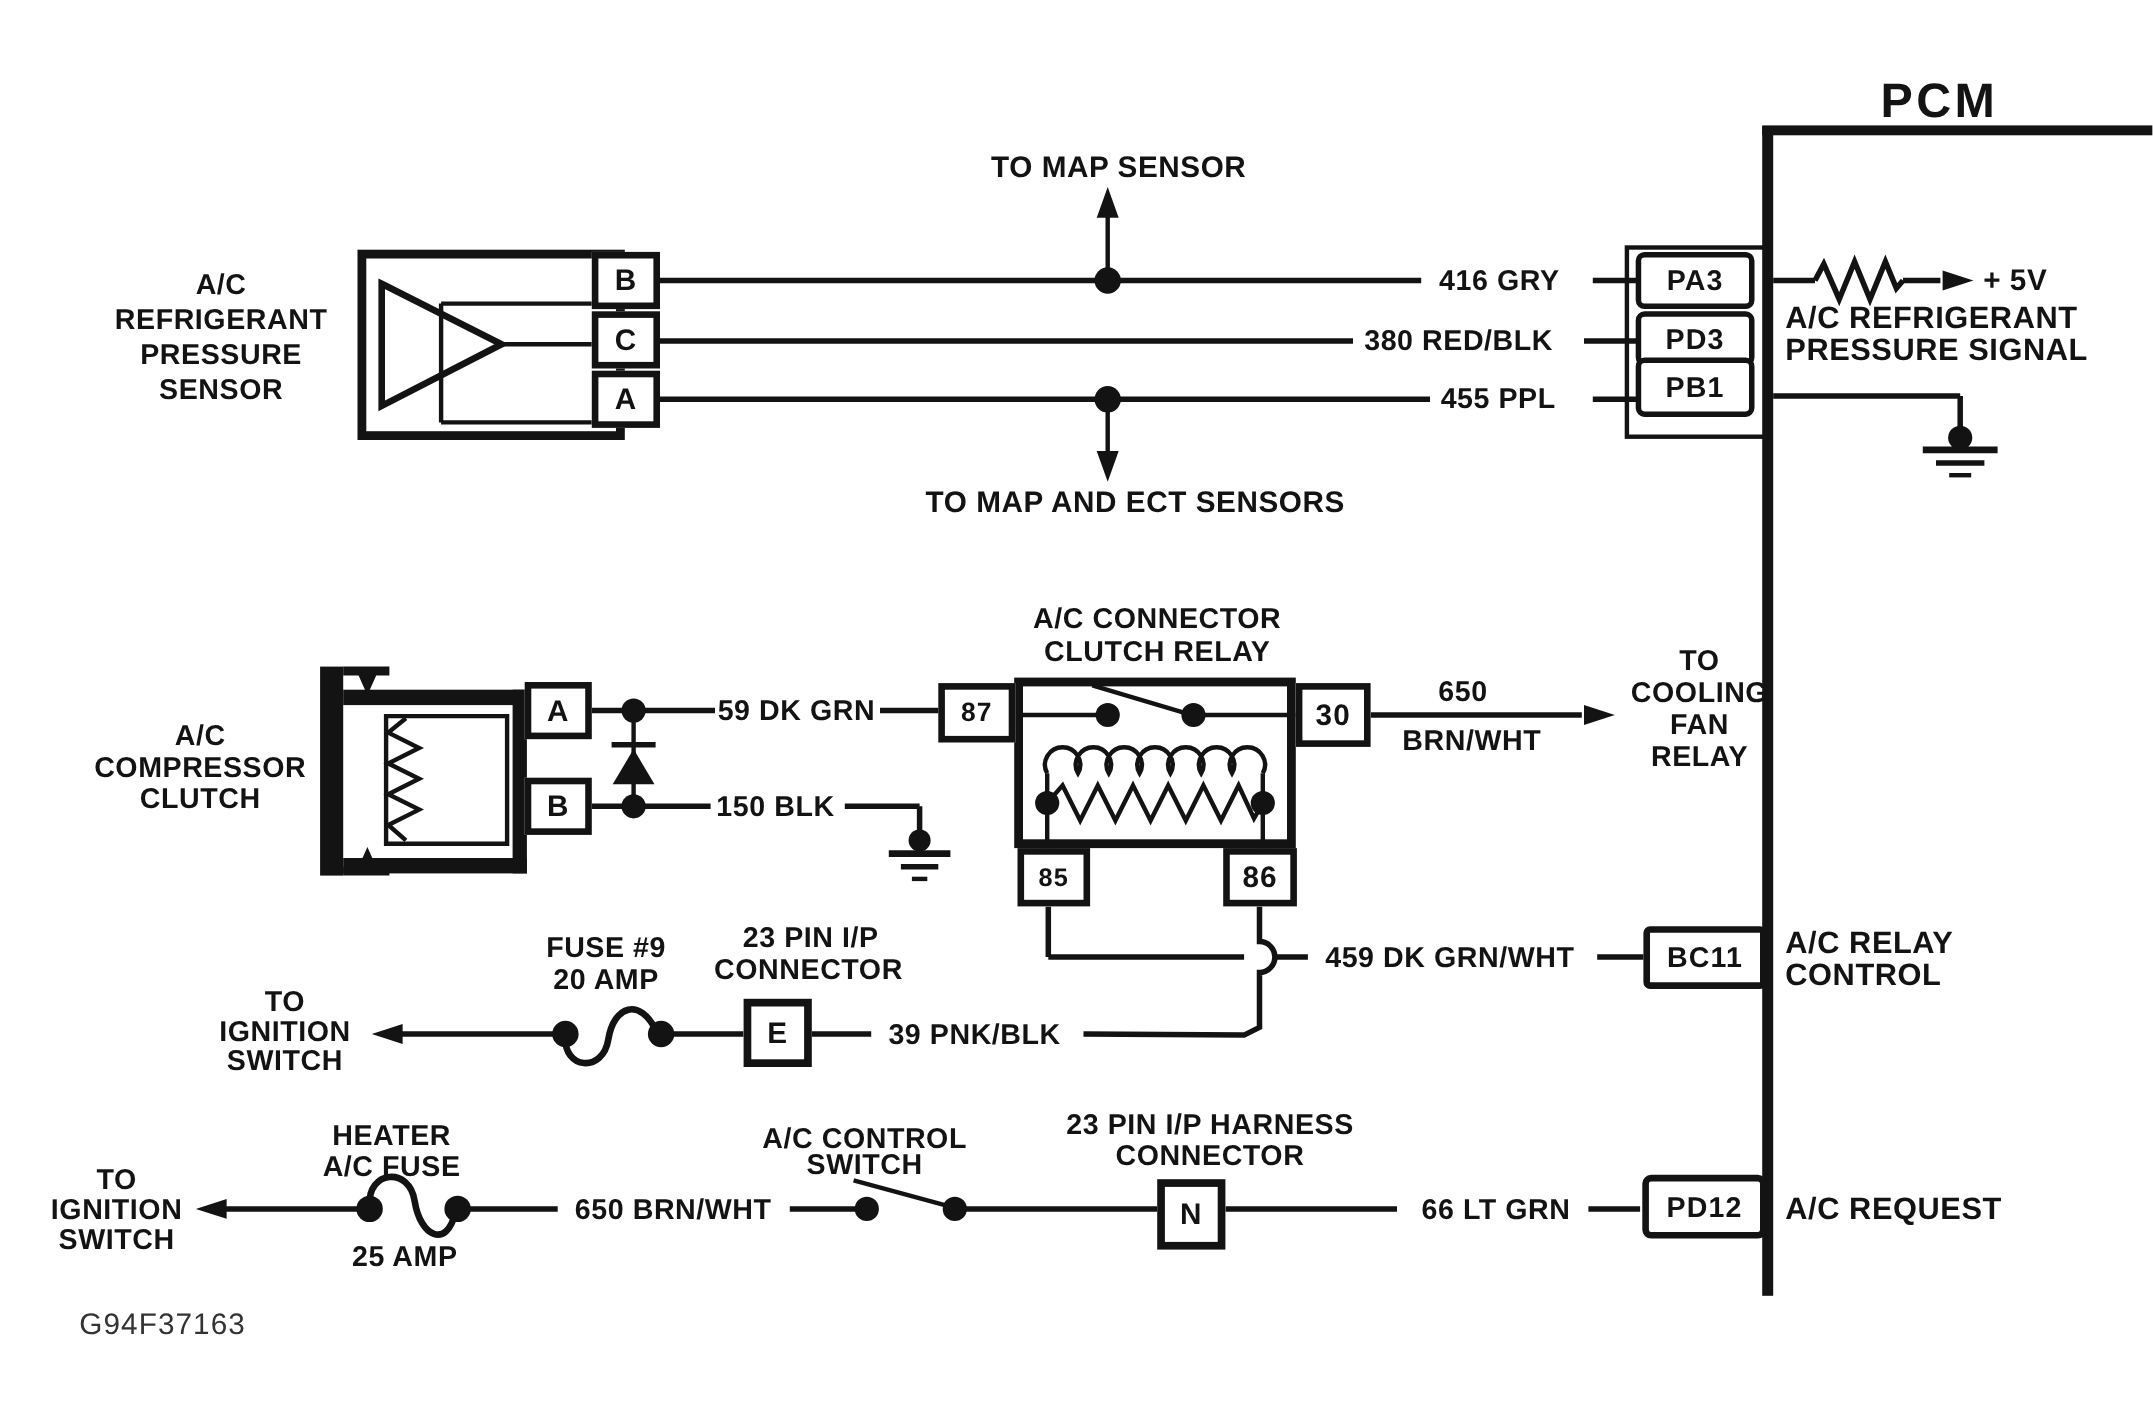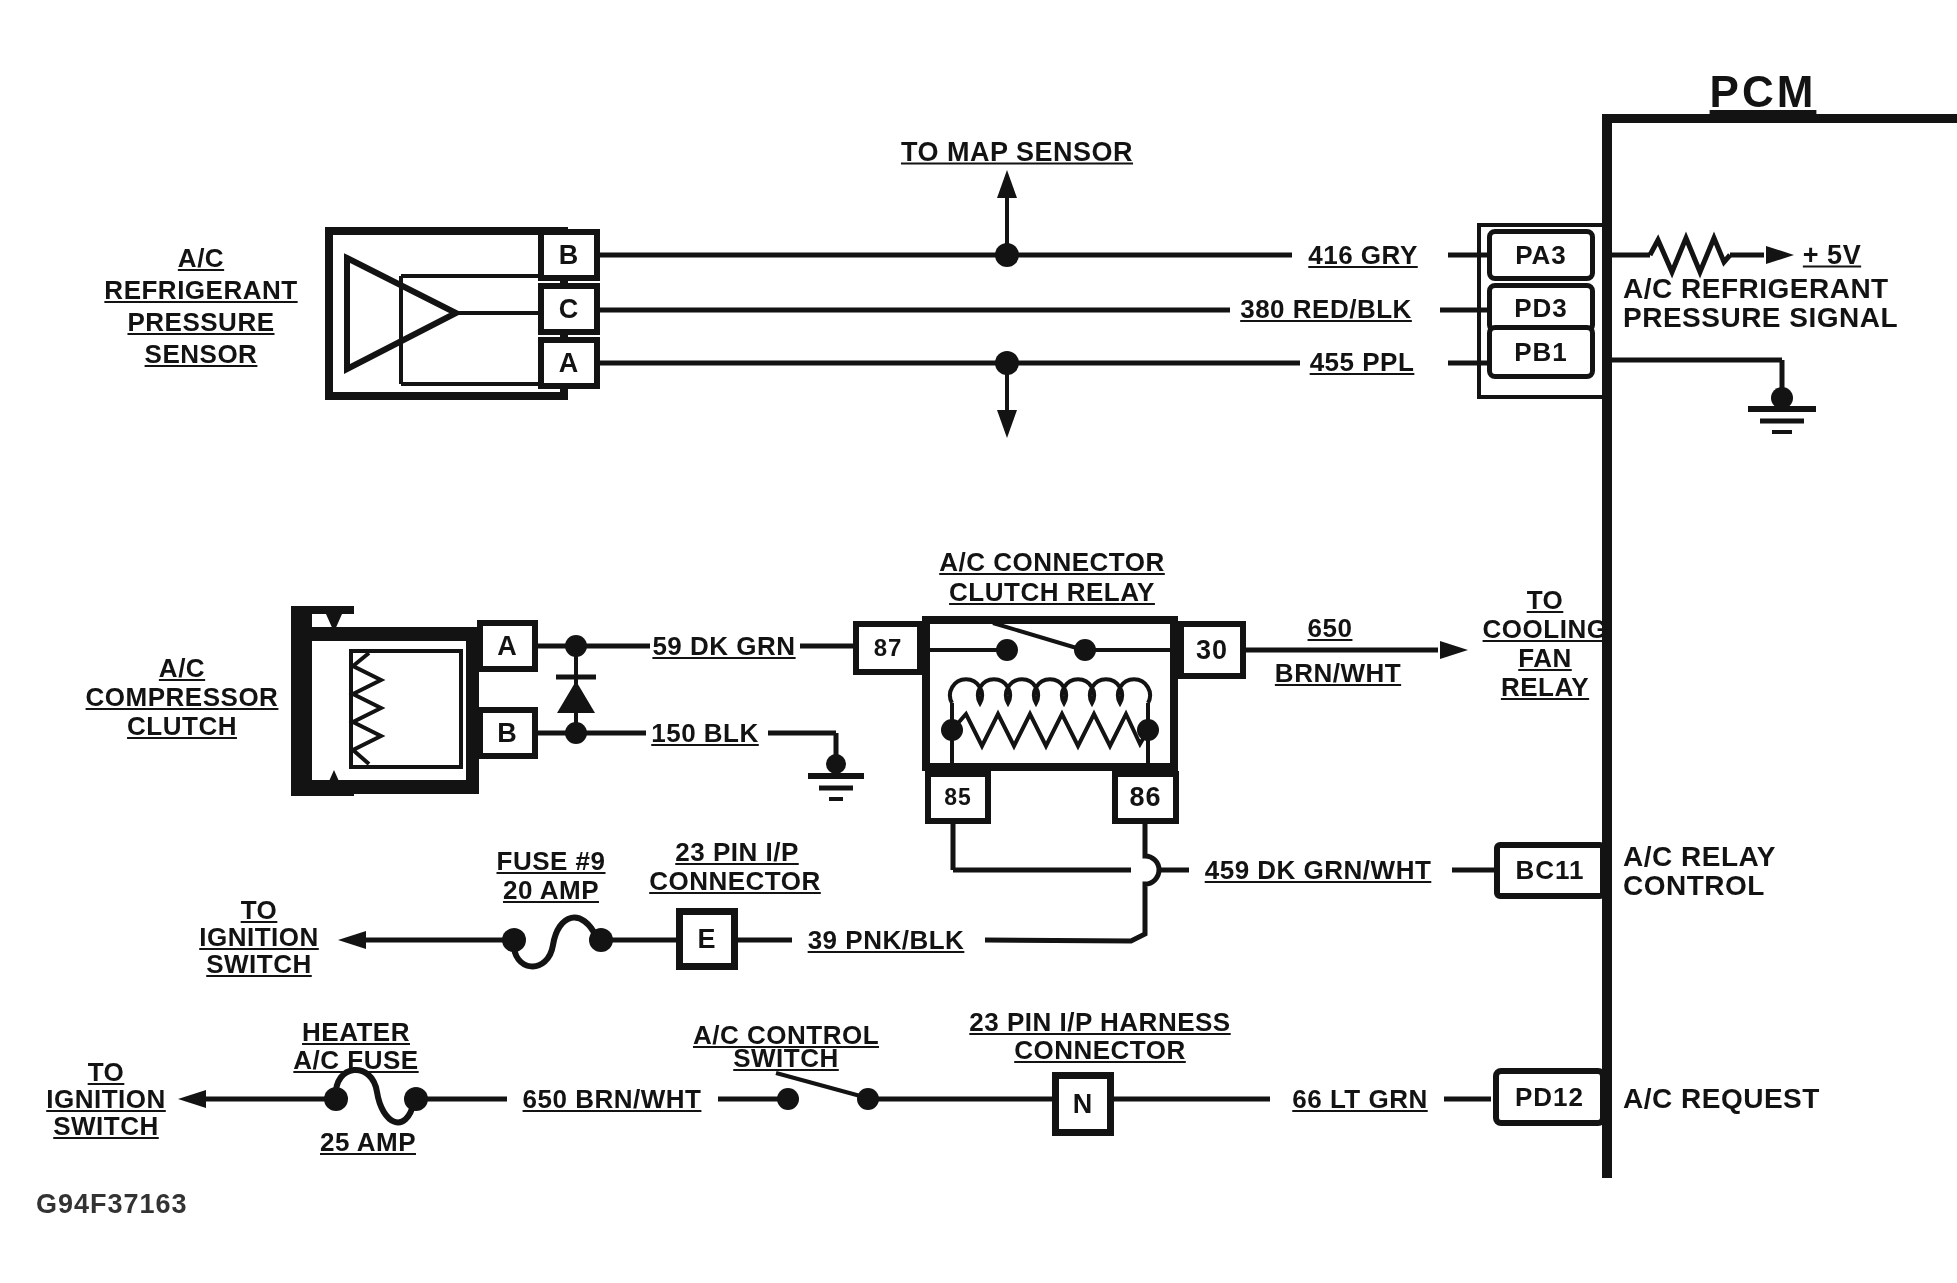--- a/index.html
+++ b/index.html
@@ -4,25 +4,25 @@
 <style>
   html,body{margin:0;padding:0;background:#fff;}
   .canvas{position:relative;width:1957px;height:1283px;background:#fff;
           font-family:"Liberation Sans",sans-serif;color:#131313;overflow:hidden;}
   svg.wires{position:absolute;left:0;top:0;z-index:1;}
   .box{position:absolute;box-sizing:border-box;border:6px solid #131313;background:#fff;
        display:flex;align-items:center;justify-content:center;font-weight:bold;
        color:#131313;z-index:2;letter-spacing:1px;}
   .frame{position:absolute;box-sizing:border-box;border:4px solid #131313;background:transparent;z-index:1;}
   .lbl{position:absolute;transform:translate(-50%,-50%);font-weight:bold;font-size:26px;
-       line-height:1;letter-spacing:.5px;white-space:nowrap;text-align:center;z-index:3;text-decoration:underline;}
+       line-height:1;letter-spacing:.5px;white-space:nowrap;text-align:center;z-index:3;}
   .lbl-l{position:absolute;transform:translate(0,-50%);font-weight:bold;font-size:28px;
        line-height:1;letter-spacing:.5px;white-space:nowrap;z-index:3;}
-  .docid{position:absolute;transform:translate(0,-50%);font-weight:bold;font-size:27px;
-       color:#333;letter-spacing:1px;z-index:3;}
+  .docid{position:absolute;transform:translate(0,-50%);font-weight:normal;font-size:27px;
+       color:#333;letter-spacing:1px;z-index:3;margin-left:36px;}
 </style>
 </head>
 <body>
 
 <div class="canvas">
 
   <svg class="wires" width="1957" height="1283" viewBox="0 0 1957 1283">
     <g stroke="#131313" fill="none">
 
       <g stroke="none" fill="#131313">
@@ -181,20 +181,21 @@
   <div class="box" style="left:1112px;top:771px;width:67px;height:53px;font-size:27px">86</div>
 
   <div class="box" style="left:1494px;top:842px;width:112px;height:57px;border-radius:6px;font-size:26px">BC11</div>
   <div class="box" style="left:676px;top:908px;width:62px;height:62px;border-width:7px;font-size:27px">E</div>
   <div class="box" style="left:1052px;top:1072px;width:62px;height:64px;border-width:7px;font-size:27px">N</div>
   <div class="box" style="left:1493px;top:1068px;width:113px;height:58px;border-radius:8px;font-size:26px">PD12</div>
 
   <div class="lbl" style="left:1763px;top:92px;font-size:44px;letter-spacing:3px">PCM</div>
 
   <div class="lbl" style="left:1017px;top:152px;font-size:27px">TO MAP SENSOR</div>
+  <div class="lbl" style="left:1032px;top:457px;font-size:27px">TO MAP AND ECT SENSORS</div>
 
   <div class="lbl" style="left:201px;top:258px">A/C</div>
   <div class="lbl" style="left:201px;top:290px">REFRIGERANT</div>
   <div class="lbl" style="left:201px;top:322px">PRESSURE</div>
   <div class="lbl" style="left:201px;top:354px">SENSOR</div>
 
   <div class="lbl" style="left:1363px;top:255px">416 GRY</div>
   <div class="lbl" style="left:1326px;top:309px">380 RED/BLK</div>
   <div class="lbl" style="left:1362px;top:362px">455 PPL</div>
 

